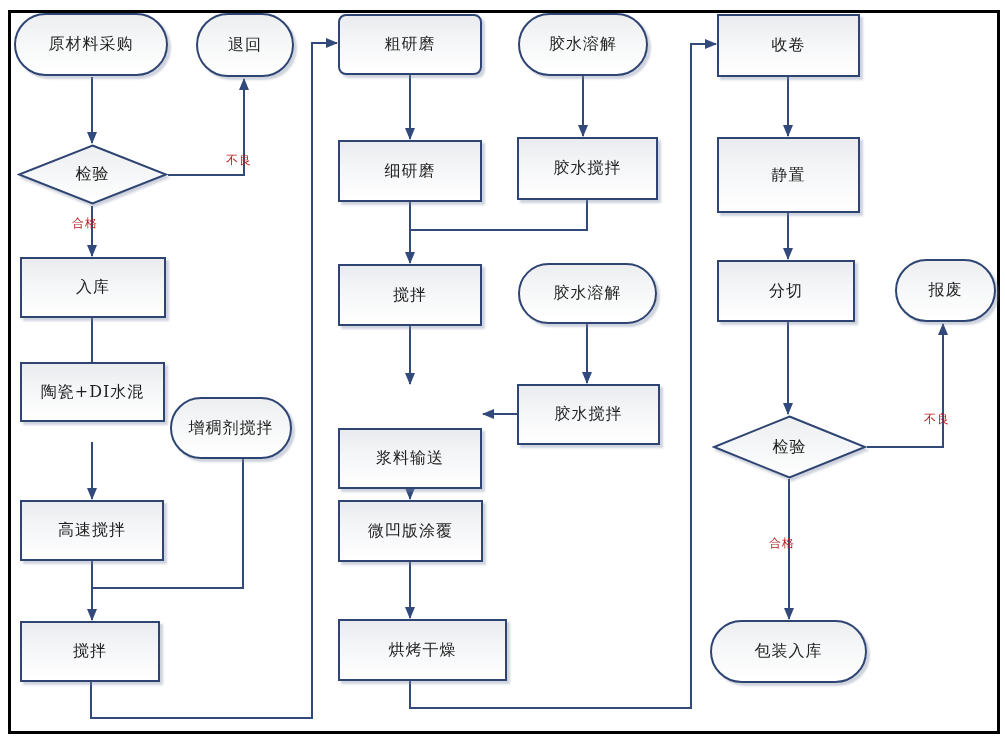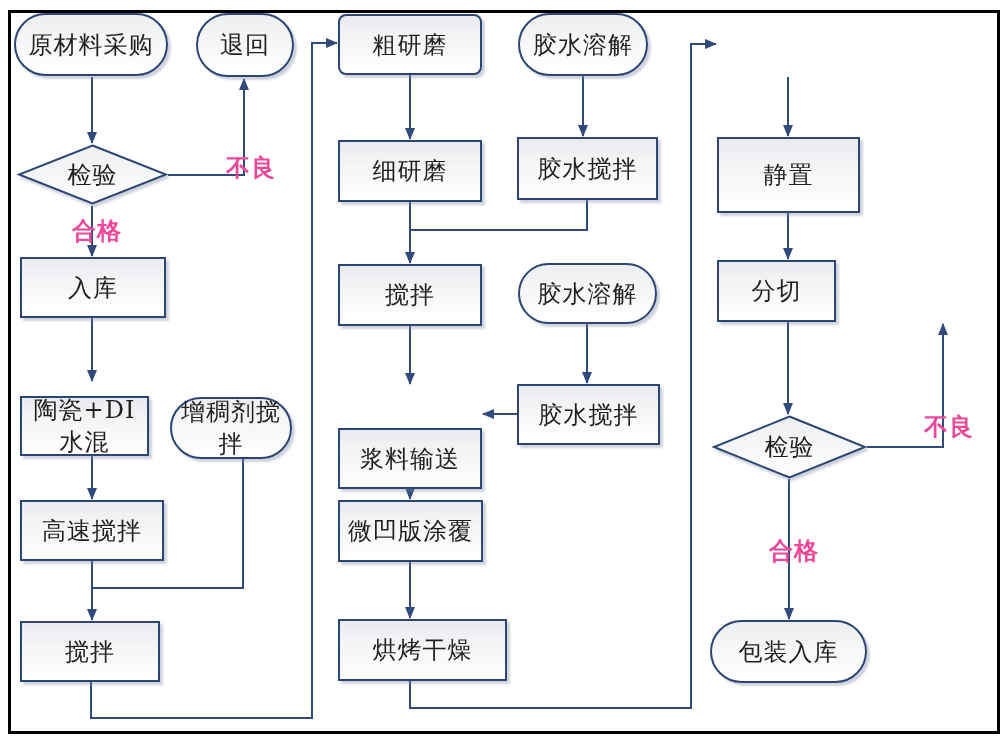--- a/index.html
+++ b/index.html
@@ -7,40 +7,39 @@
     position:relative;width:1005px;height:738px;background:#ffffff;
     overflow:hidden;font-family:"DejaVu Serif","Liberation Serif",serif;
   }
   #frame{
     position:absolute;left:8px;top:10px;width:992px;height:724px;
     box-sizing:border-box;border:3px solid #000;background:transparent;
   }
   .node{
     position:absolute;box-sizing:border-box;display:flex;
     align-items:center;justify-content:center;text-align:center;
-    color:#1f1f1f;font-size:24px;letter-spacing:1px;
+    color:#1f1f1f;font-size:16px;letter-spacing:1px;
   }
   .process{
     border:2px solid #2e4472;
     background:linear-gradient(180deg,#e9ebee 0%,#f4f5f7 40%,#ffffff 100%);
     box-shadow:3px 3px 2px rgba(130,140,165,.38);
   }
   .terminator{
     border:2px solid #2e4472;border-radius:32px;
     background:linear-gradient(180deg,#eceef0 0%,#f6f7f8 45%,#ffffff 100%);
     box-shadow:3px 3px 2px rgba(130,140,165,.38);
   }
   .decision{border:none;background:transparent;}
   .decision svg{position:absolute;left:0;top:0;width:100%;height:100%;
     filter:drop-shadow(2px 3px 1px rgba(130,140,165,.4));}
   .decision span{position:relative;z-index:2;}
   .edge-label{
-    position:absolute;color:#ec4899;font-size:24px;letter-spacing:1px;
+    position:absolute;color:#b91c1c;font-size:12px;letter-spacing:1px;
     white-space:nowrap;
-    font-weight:bold;
   }
   #wires{position:absolute;left:0;top:0;width:1005px;height:738px;pointer-events:none;}
 </style>
 </head>
 <body>
 
 <div id="stage">
   <div id="frame"></div>
 
   <svg id="wires" viewBox="0 0 1005 738" xmlns="http://www.w3.org/2000/svg">
@@ -90,21 +89,21 @@
             <stop offset="1" stop-color="#ffffff"></stop>
       </linearGradient>
         </defs>
       <polygon points="75.5,1.5 149,30.5 75.5,59.5 2,30.5" fill="url(#dg1)" stroke="#2e4472" stroke-width="2"></polygon>
     </svg>
     <span>检验</span>
   </div>
   <div class="node process" style="left:20px;top:257px;width:146px;height:61px;">
     <span>入库</span>
   </div>
-  <div class="node process" style="left:20px;top:396px;width:129px;height:60px;">
+  <div class="node process" style="left:20px;top:362px;width:145px;height:60px;">
     <span>陶瓷+DI水混</span>
   </div>
   <div class="node terminator" style="left:170px;top:385px;width:122px;height:62px;margin-top:12px;">
     <span>增稠剂搅拌</span>
   </div>
   <div class="node process" style="left:20px;top:500px;width:144px;height:61px;">
     <span>高速搅拌</span>
   </div>
   <div class="node process" style="left:20px;top:621px;width:140px;height:61px;">
     <span>搅拌</span>
@@ -134,25 +133,31 @@
   <div class="node process" style="left:517px;top:384px;width:143px;height:61px;">
     <span>胶水搅拌</span>
   </div>
   <div class="node process" style="left:338px;top:500px;width:145px;height:62px;">
     <span>微凹版涂覆</span>
   </div>
   <div class="node process" style="left:338px;top:619px;width:169px;height:62px;">
     <span>烘烤干燥</span>
   </div>
 
+  <div class="node process" style="left:717px;top:14px;width:143px;height:63px;">
+    <span>收卷</span>
+  </div>
   <div class="node process" style="left:717px;top:137px;width:143px;height:76px;">
     <span>静置</span>
   </div>
-  <div class="node process" style="left:717px;top:260px;width:119px;height:62px;">
+  <div class="node process" style="left:717px;top:260px;width:138px;height:62px;">
     <span>分切</span>
+  </div>
+  <div class="node terminator" style="left:895px;top:259px;width:101px;height:63px;">
+    <span>报废</span>
   </div>
   <div class="node decision" style="left:712px;top:415px;width:155px;height:64px;">
     <svg viewBox="0 0 155 64" preserveAspectRatio="none">
       <defs>
           <linearGradient id="dg2" x1="0" y1="0" x2="0" y2="1">
         <stop offset="0" stop-color="#eceef0"></stop>
             <stop offset="1" stop-color="#ffffff"></stop>
       </linearGradient>
         </defs>
       <polygon points="77.5,1.5 153,32 77.5,62.5 2,32" fill="url(#dg2)" stroke="#2e4472" stroke-width="2"></polygon>

